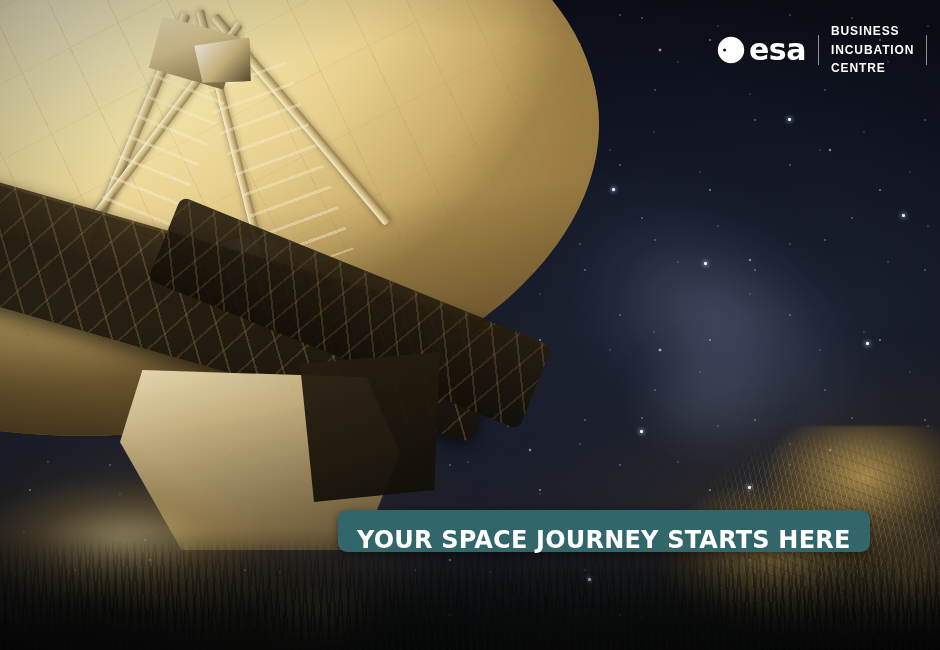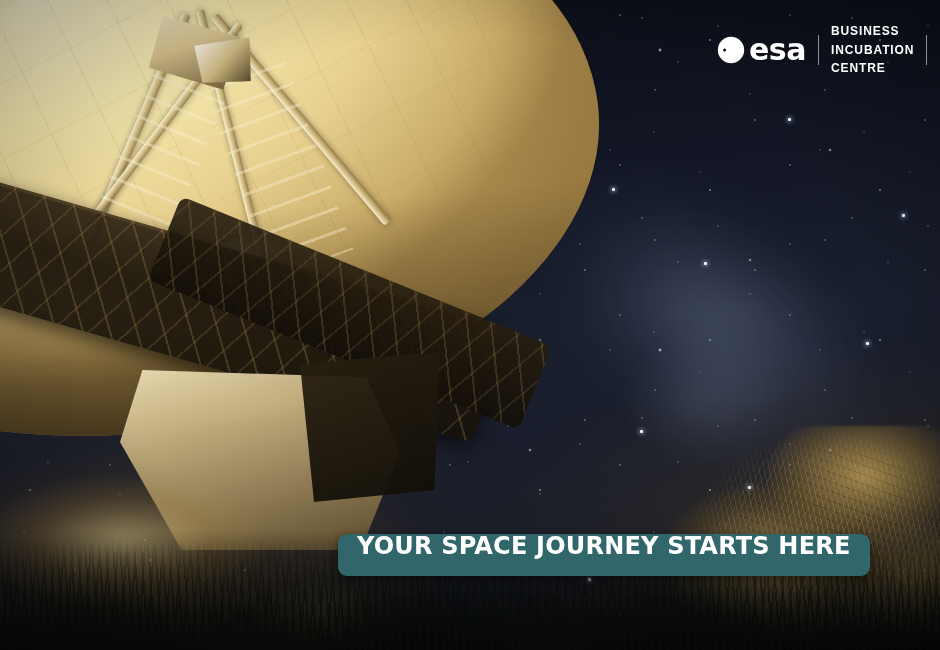--- a/index.html
+++ b/index.html
@@ -305,26 +305,25 @@
     font-weight: 400;
     letter-spacing: .3px;
   }
 
   
   .headline-banner {
     position: absolute;
     left: 338px; top: 510px;
     height: 42px;
     display: flex;
-    align-items: flex-start;
+    align-items: flex-end;
     padding: 0 19px;
     background: #31666a;
     border-radius: 9px;
     box-shadow: 0 3px 10px rgba(0,0,0,.45);
-    margin-top: 24px;
   }
   .headline-text {
     color: #ffffff;
     font-size: 24px;
     font-weight: 700;
     letter-spacing: 0.2px;
     line-height: 1;
     white-space: nowrap;
     font-family: "DejaVu Sans", sans-serif;
   }

